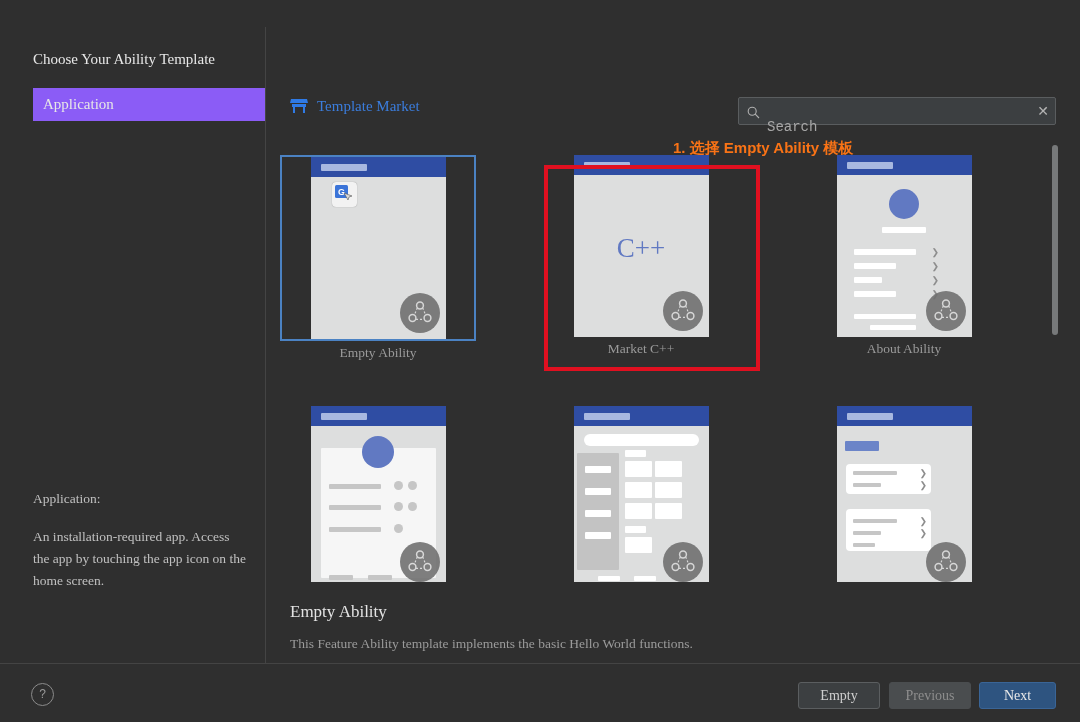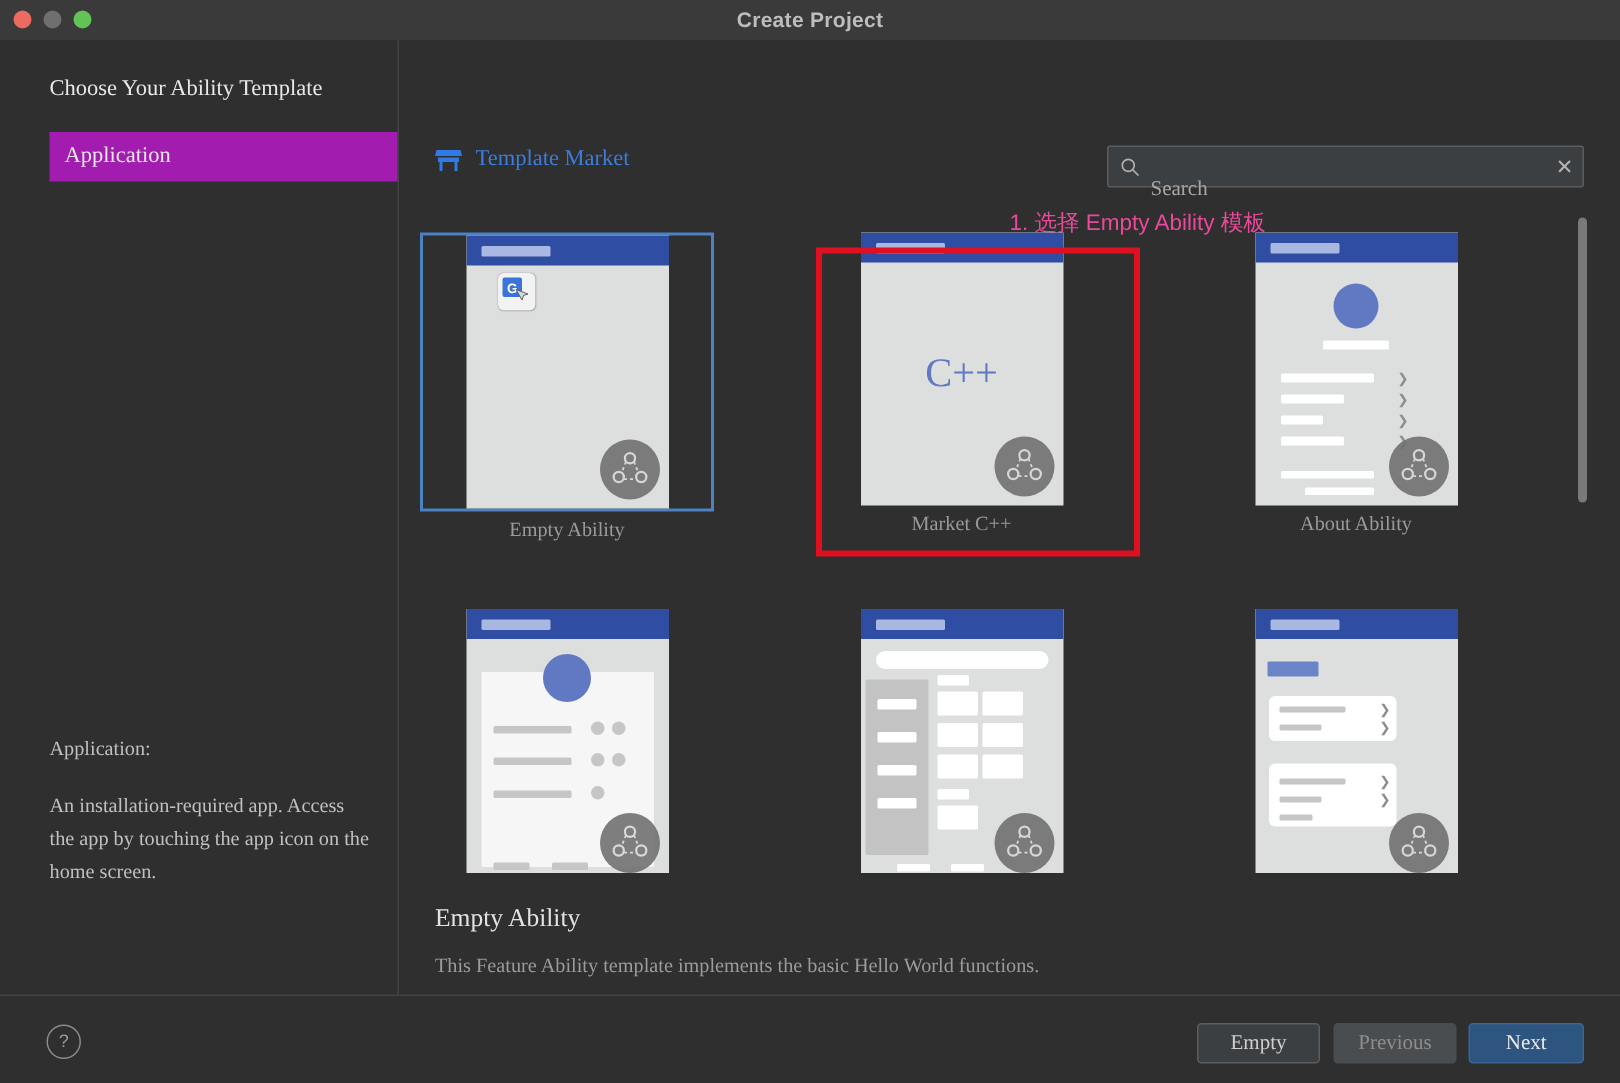--- a/index.html
+++ b/index.html
@@ -54,68 +54,68 @@
     white-space: nowrap;
   }
   .nav-list { position: absolute; top: 61px; left: 33px; width: 232px; }
   .nav-item {
     height: 33px; line-height: 33px;
     padding-left: 10px;
     color: #c9c9c9; font-size: 15px;
     cursor: default;
   }
   .nav-item.selected {
-    background: #a21caf;
+    background: #8b5cf6;
     color: #e7e7e7;
   }
   .side-desc {
     position: absolute; left: 33px; top: 461px;
     width: 214px;
     color: #c0c0c0; font-size: 13.5px; line-height: 22px;
   }
   .side-desc .label { margin-bottom: 16px; }
   
   .right-pane {
     position: absolute; top: 0; left: 266px;
     width: 814px; height: 636px;
   }
   .market-link {
     position: absolute; left: 24px; top: 71px;
-    display: flex; align-items: center; gap: 9px;
+    display: flex; gap: 9px;
     color: #3b7ddd; font-size: 15px;
     cursor: pointer;
   }
   .shop-icon { width: 18px; height: 16px; position: relative; display: block; }
   .search-wrap {
     position: absolute; right: 24px; top: 70px;
     width: 316px; height: 26px;
     background: #3c3f41; border: 1px solid #5a5d5f;
     border-radius: 2px;
     display: flex; align-items: center;
   }
   .search-icon-g { margin-left: 8px; width: 13px; height: 13px; display: block; }
   .search-input {
     flex: 1; background: transparent; border: 0; outline: none;
     color: #bdbdbd; font-size: 14px;
-    font-family: Liberation Serif, serif;
+    font-family: Liberation Mono, monospace;
     padding-left: 7px;
     margin-top: 32px;
   }
   .search-input::placeholder { color: #a7a7a7; opacity: 1; }
   .search-clear {
     width: 24px; text-align: center; color: #b4b4b4;
     font-size: 14px; cursor: pointer; user-select: none;
     font-family: "Liberation Sans", sans-serif;
   }
   
   .anno {
     position: absolute;
-    color: #ec4899;
+    color: #f97316;
     font-family: "Liberation Sans", sans-serif;
-    font-size: 15px; font-weight: normal;
+    font-size: 15px; font-weight: bold;
     white-space: nowrap;
   }
   .anno-1 { left: 407px; top: 112px; }
   .anno-box {
     position: absolute;
     left: 278px; top: 138px;
     width: 216px; height: 206px;
     border: 4px solid #e01020;
     box-sizing: border-box;
     pointer-events: none;
@@ -229,28 +229,20 @@
   .btn-next {
     right: 24px; width: 75px;
     background: #2e5480; border: 1px solid #3a6597; color: #eaeaea;
   }
 </style>
 </head>
 <body>
 
 <div id="app">
 
-  <div class="titlebar">
-    <div class="traffic">
-      <span class="dot red"></span>
-      <span class="dot yellow"></span>
-      <span class="dot green"></span>
-    </div>
-    <div class="window-title">Create Project</div>
-  </div>
 
   <div class="body-area">
 
     <div class="left-pane">
       <div class="pane-heading">Choose Your Ability Template</div>
       <div class="nav-list">
         <div class="nav-item selected">Application</div>
       </div>
       <div class="side-desc">
         <div class="label">Application:</div>

